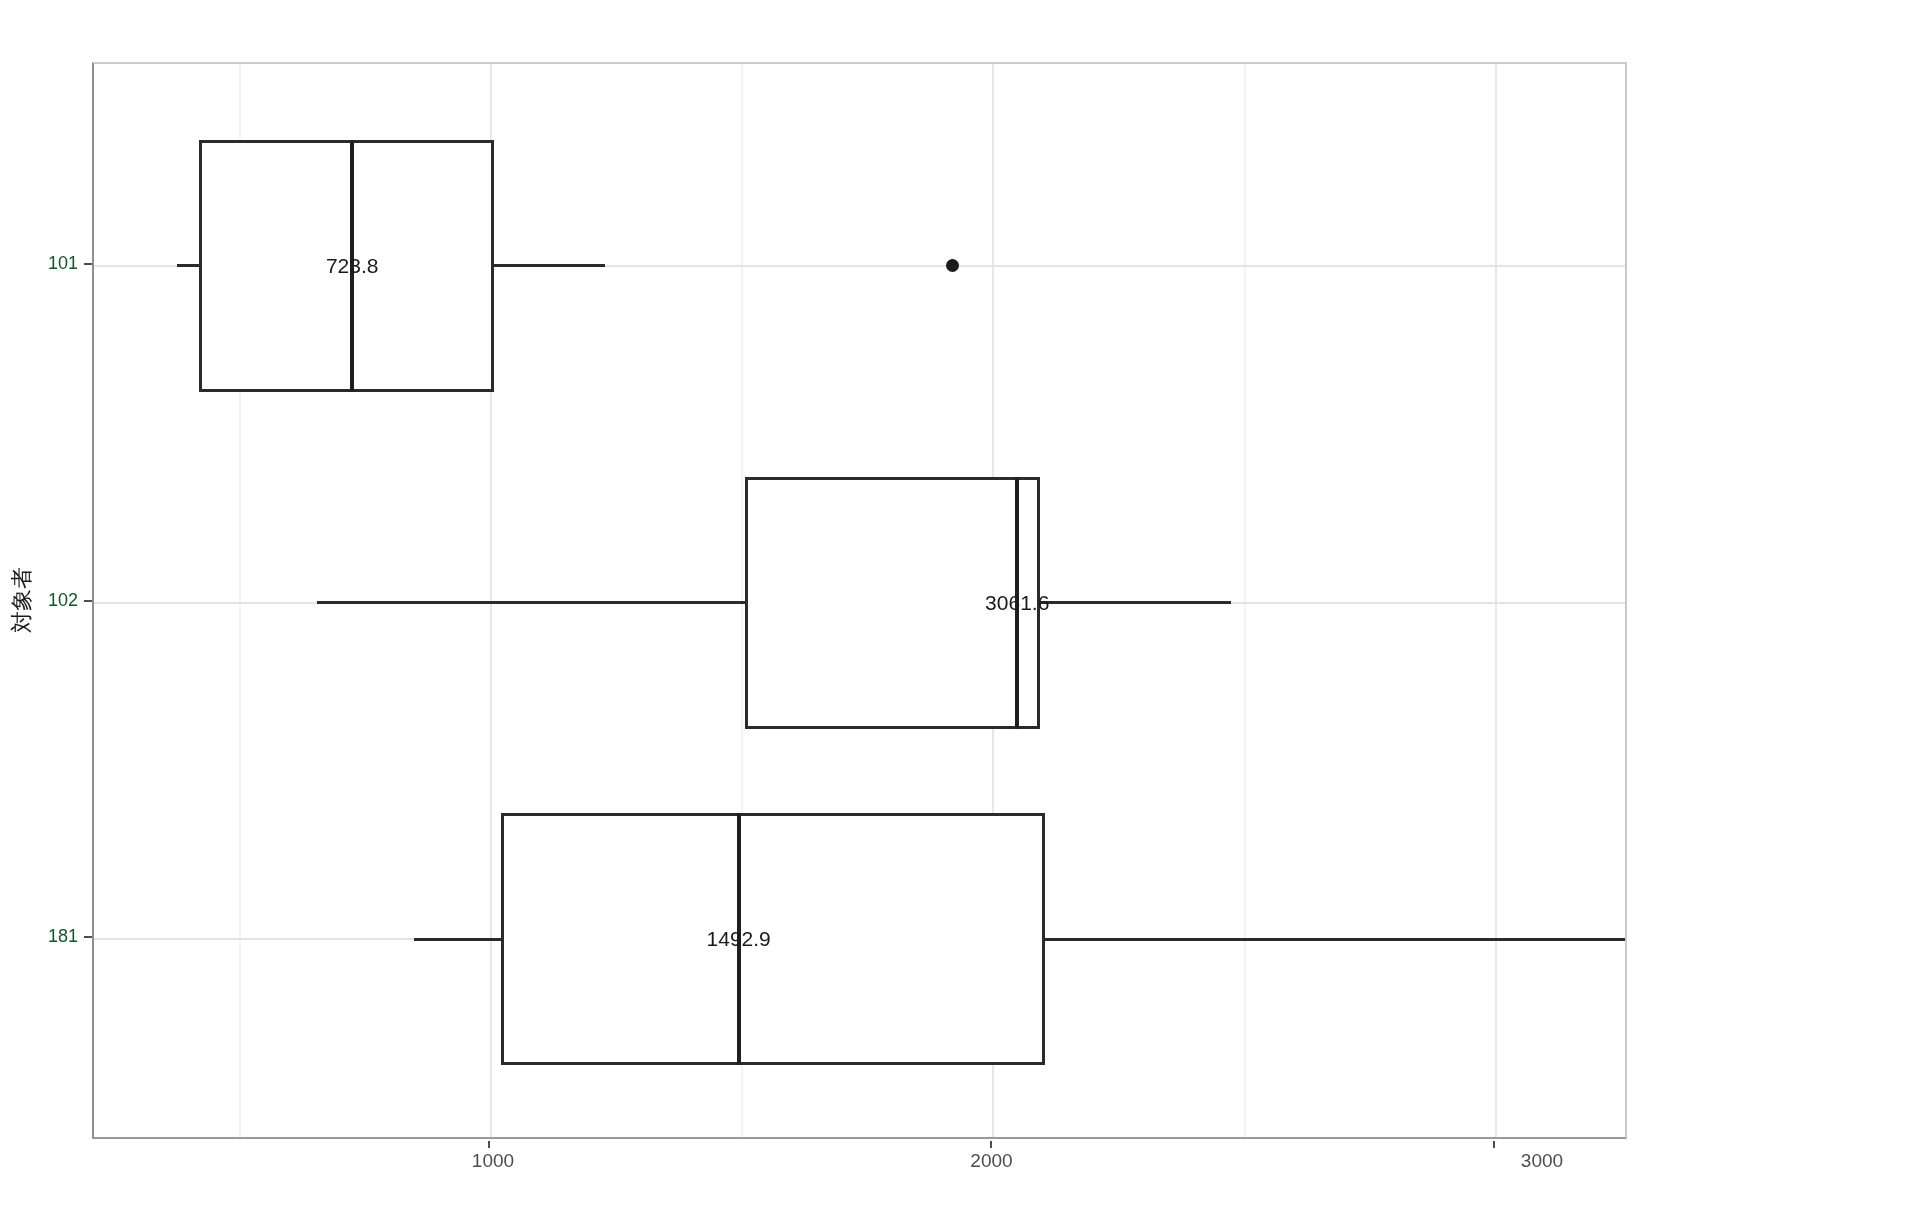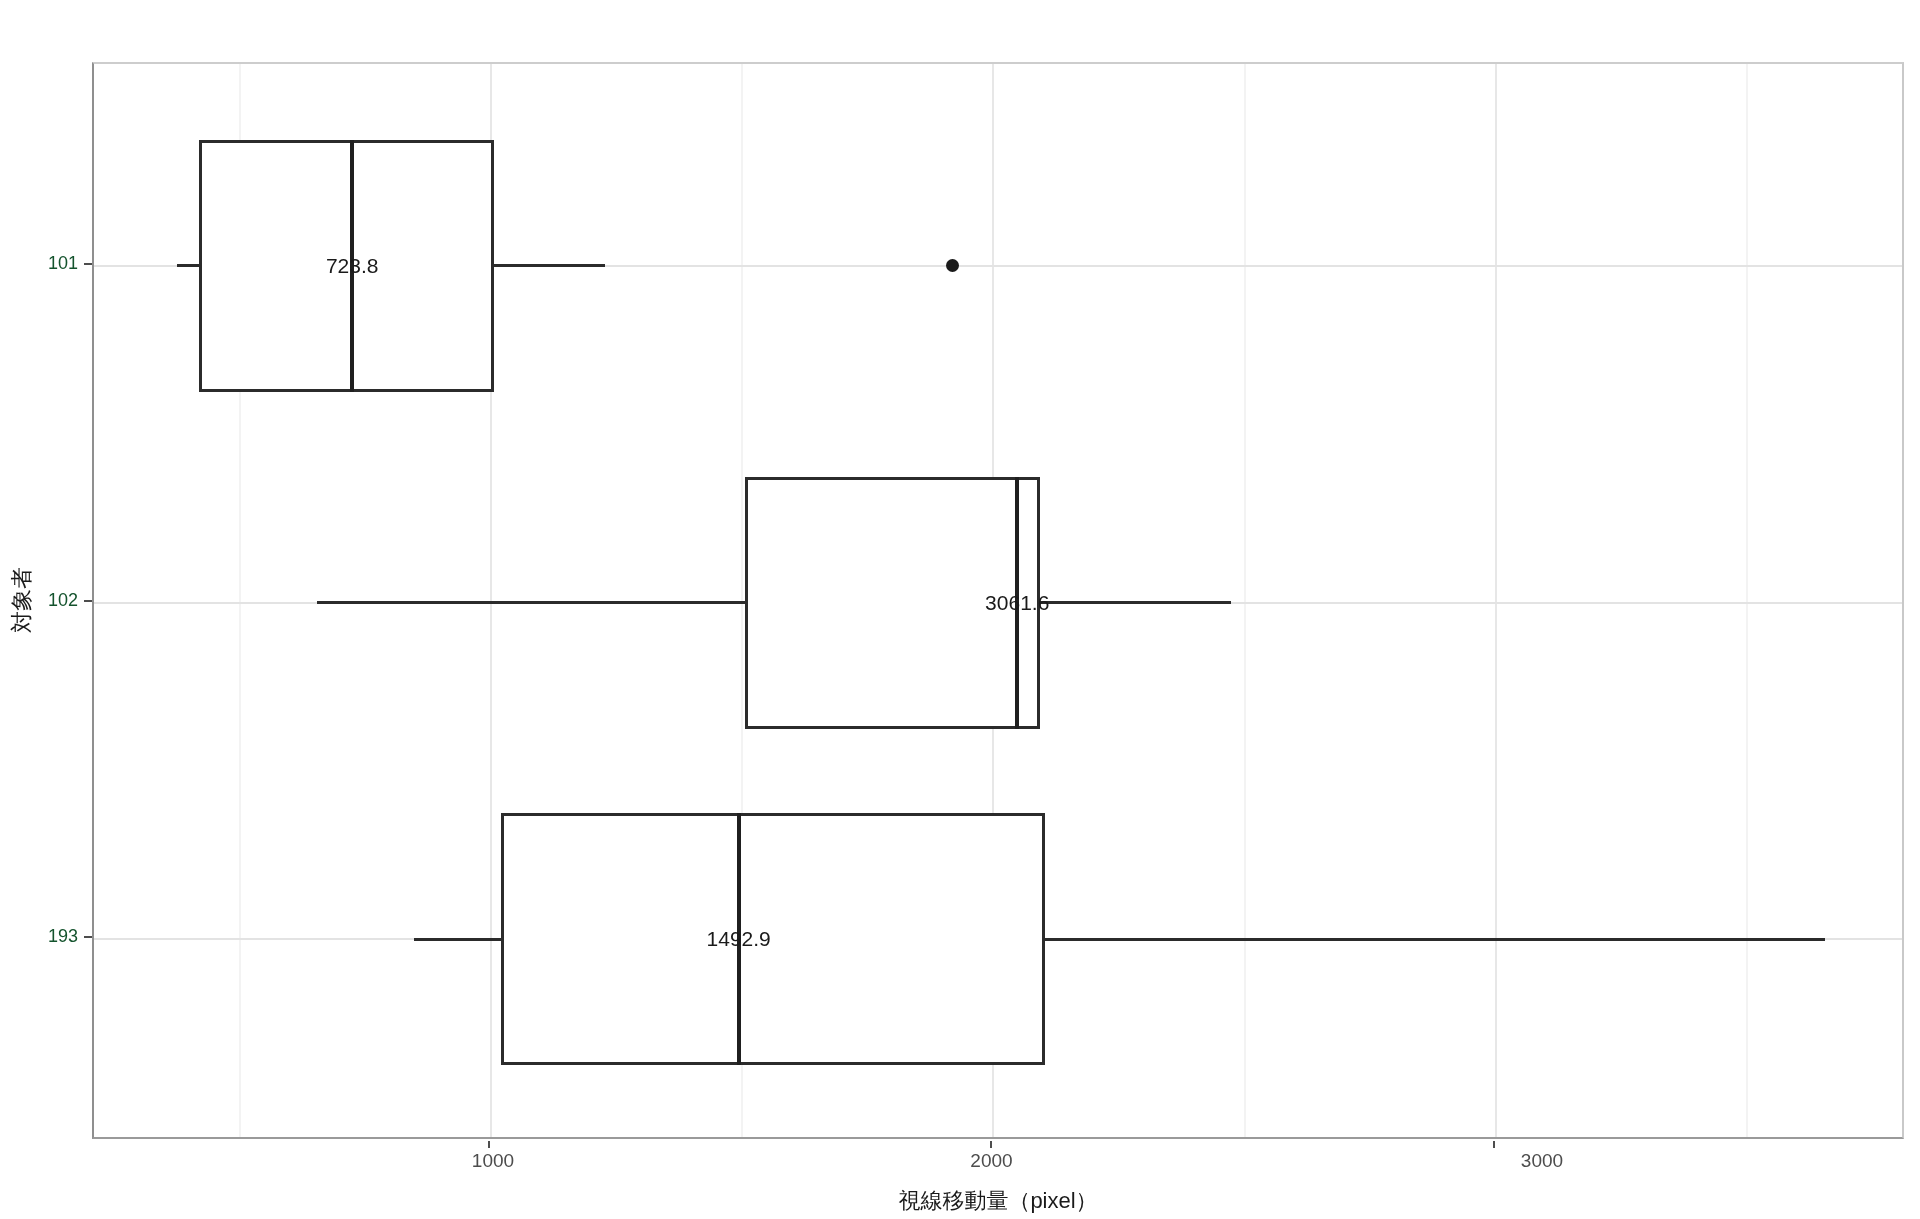--- a/index.html
+++ b/index.html
@@ -7,21 +7,21 @@
   body { font-family: "Liberation Sans", "DejaVu Sans", sans-serif; position: relative; }
 
   .chart-root { position: absolute; left: 0; top: 0; width: 1920px; height: 1219px; background: #ffffff; }
 
   .chart-title {
     position: absolute; left: 88px; top: 8px;
     font-size: 27px; color: #1a1a1a; letter-spacing: 0.5px; white-space: nowrap;
   }
 
   .panel {
-    position: absolute; left: 92px; top: 62px; width: 1812px; height: 1077px;
+    position: absolute; left: 92px; top: 62px; width: 1535px; height: 1077px;
     background: #ffffff; overflow: hidden;
     border-top: 2px solid #cdcdcd;
     border-right: 2px solid #c9c9c9;
     border-left: 2px solid #8f8f8f;
     border-bottom: 2px solid #9a9a9a;
   }
 
   .gridline-v { position: absolute; top: 0; width: 2px; height: 100%; z-index: 1; }
   .gridline-v.major { background: #e7e7e7; }
   .gridline-v.minor { background: #f3f3f3; }
@@ -94,16 +94,15 @@
       <div class="x-tick-label" style="left: 493px;">1000</div>
       <div class="x-tick-mark" style="left: 990.468px; top: 1141px;"></div>
       <div class="x-tick-label" style="left: 991.468px;">2000</div>
       <div class="x-tick-mark" style="left: 1492.96px; top: 1141px;"></div>
       <div class="x-tick-label" style="left: 1493.96px; margin-left: 48px;">3000</div>
       <div class="y-tick-mark" style="top: 262.938px;"></div>
       <div class="y-tick-label" style="top: 252.938px;">101</div>
       <div class="y-tick-mark" style="top: 599.5px;"></div>
       <div class="y-tick-label" style="top: 589.5px;">102</div>
       <div class="y-tick-mark" style="top: 936.062px;"></div>
-      <div class="y-tick-label" style="top: 926.062px;">193</div>
+      <div class="y-tick-label" style="top: 926.062px;">181</div>
     </div>
-  <div class="x-axis-label">視線移動量（pixel）</div>
 </div>
 
 </body></html>

